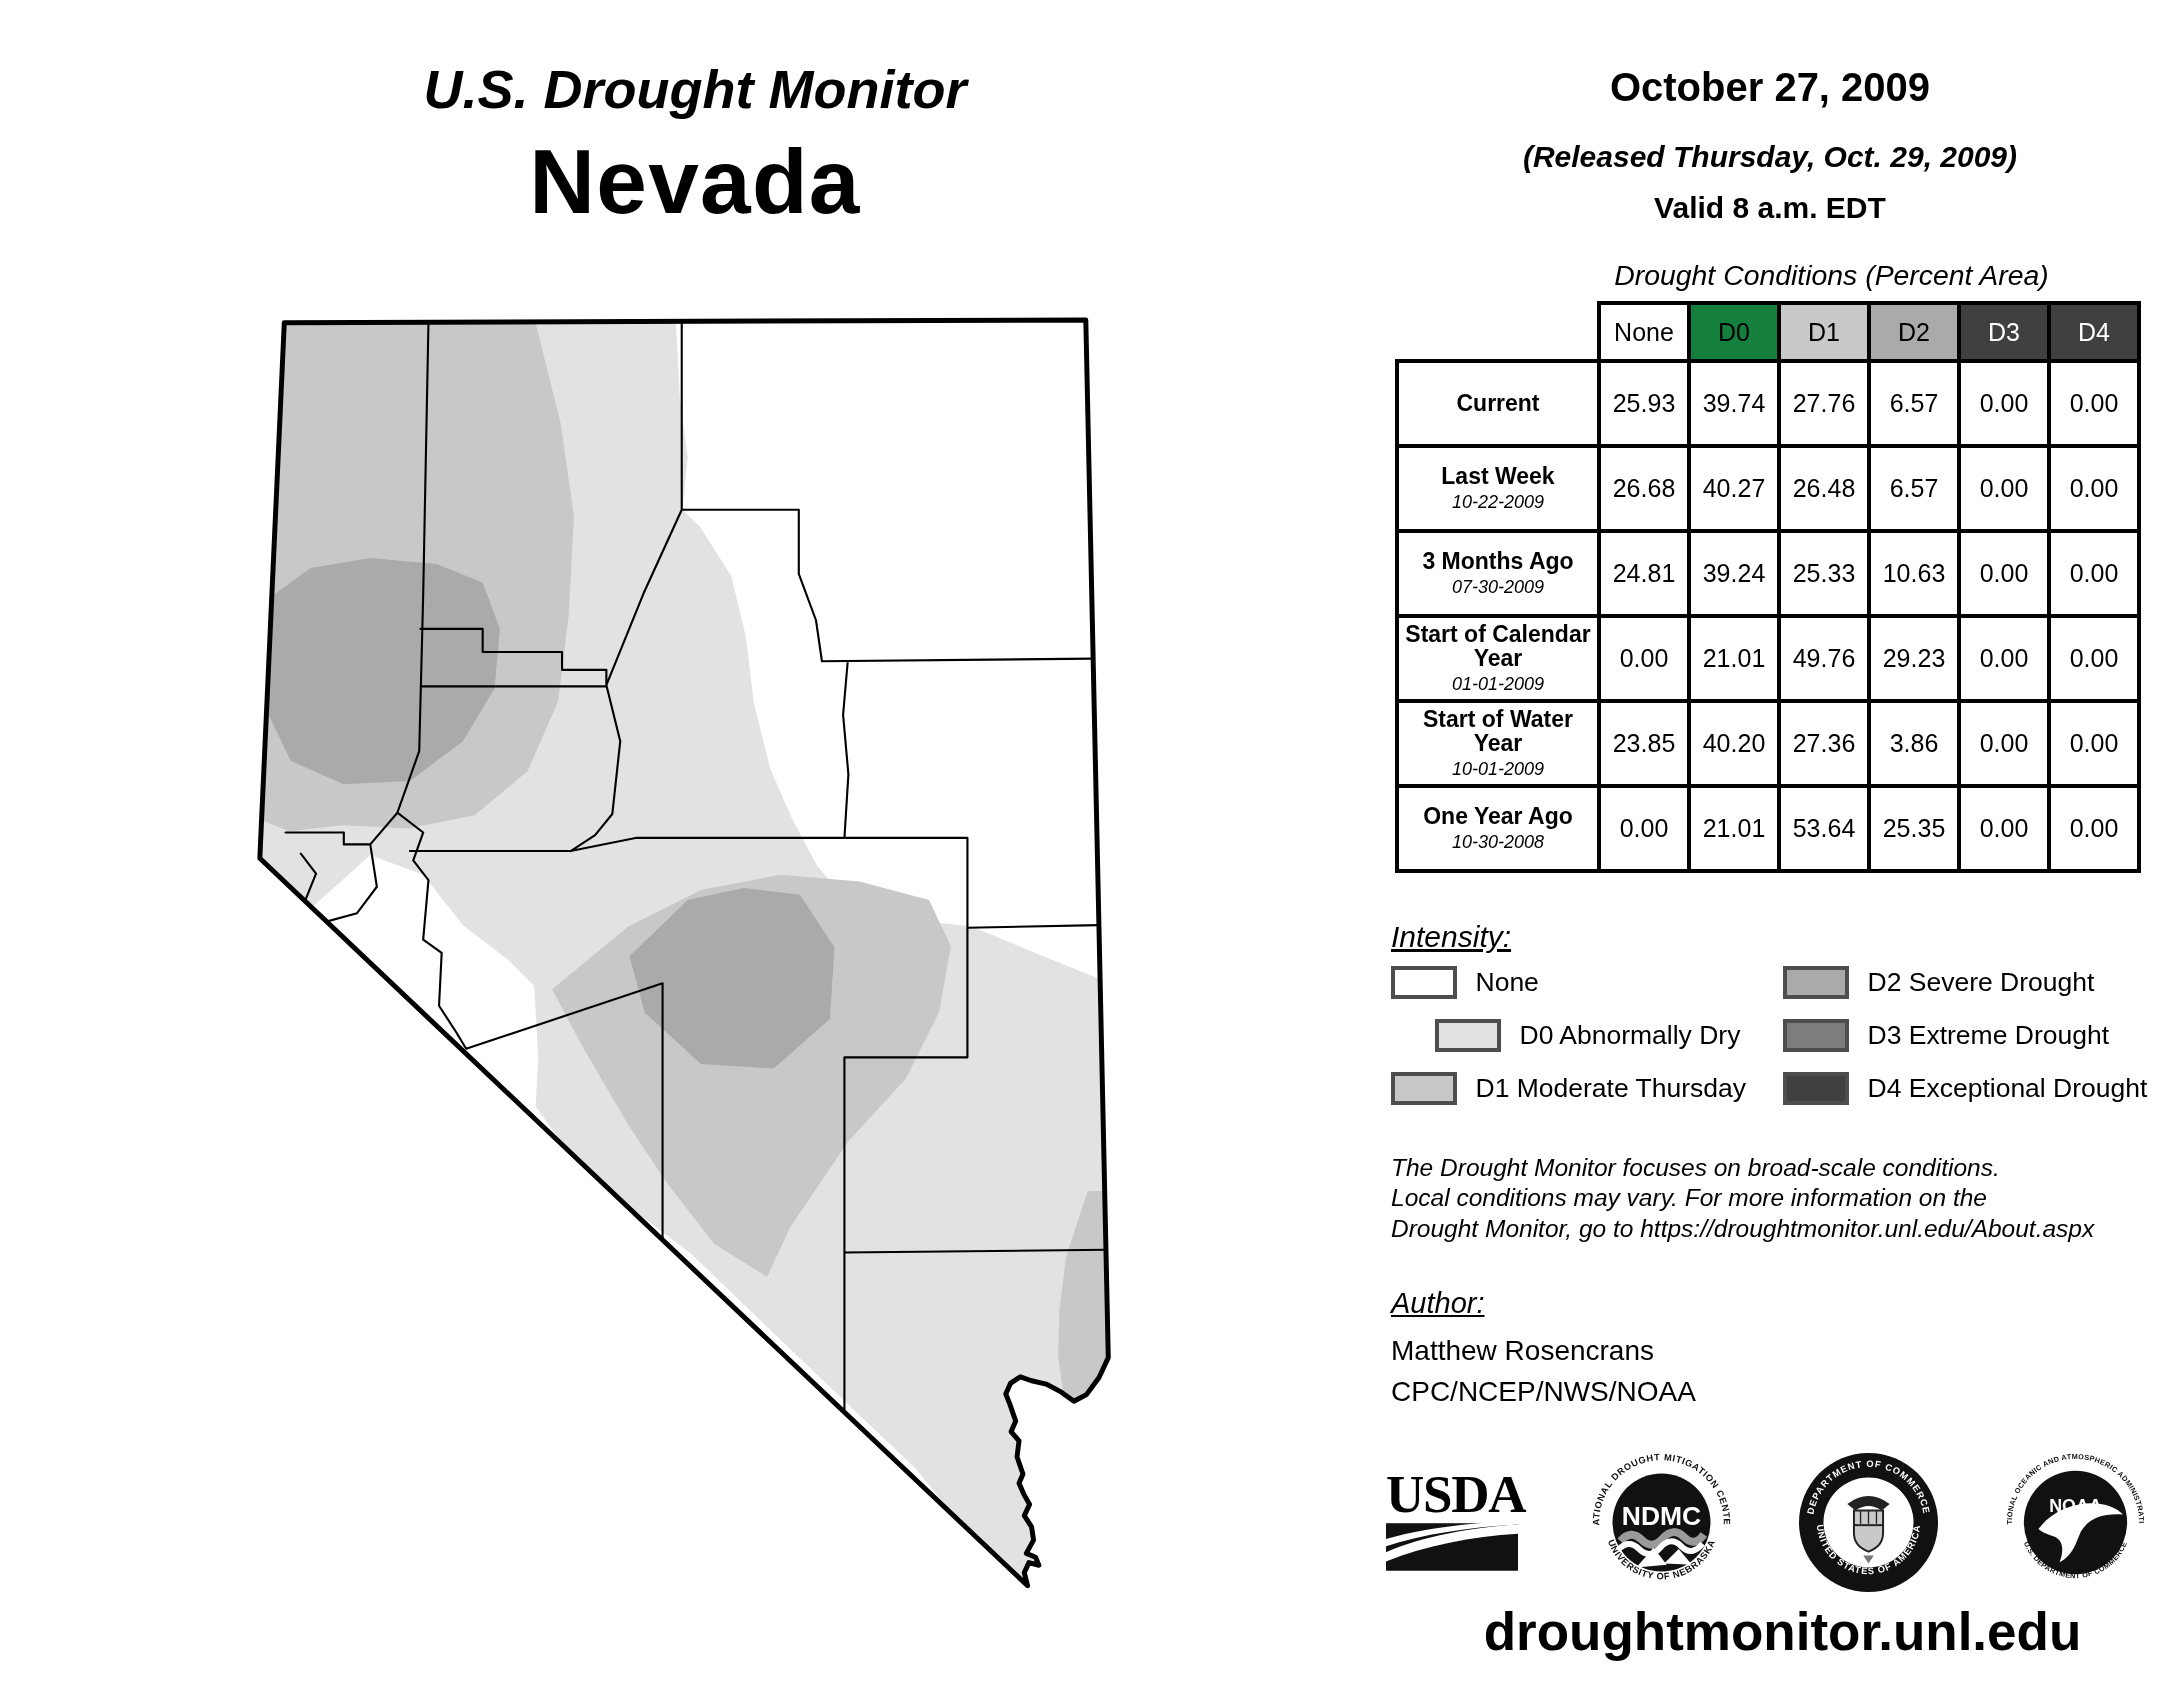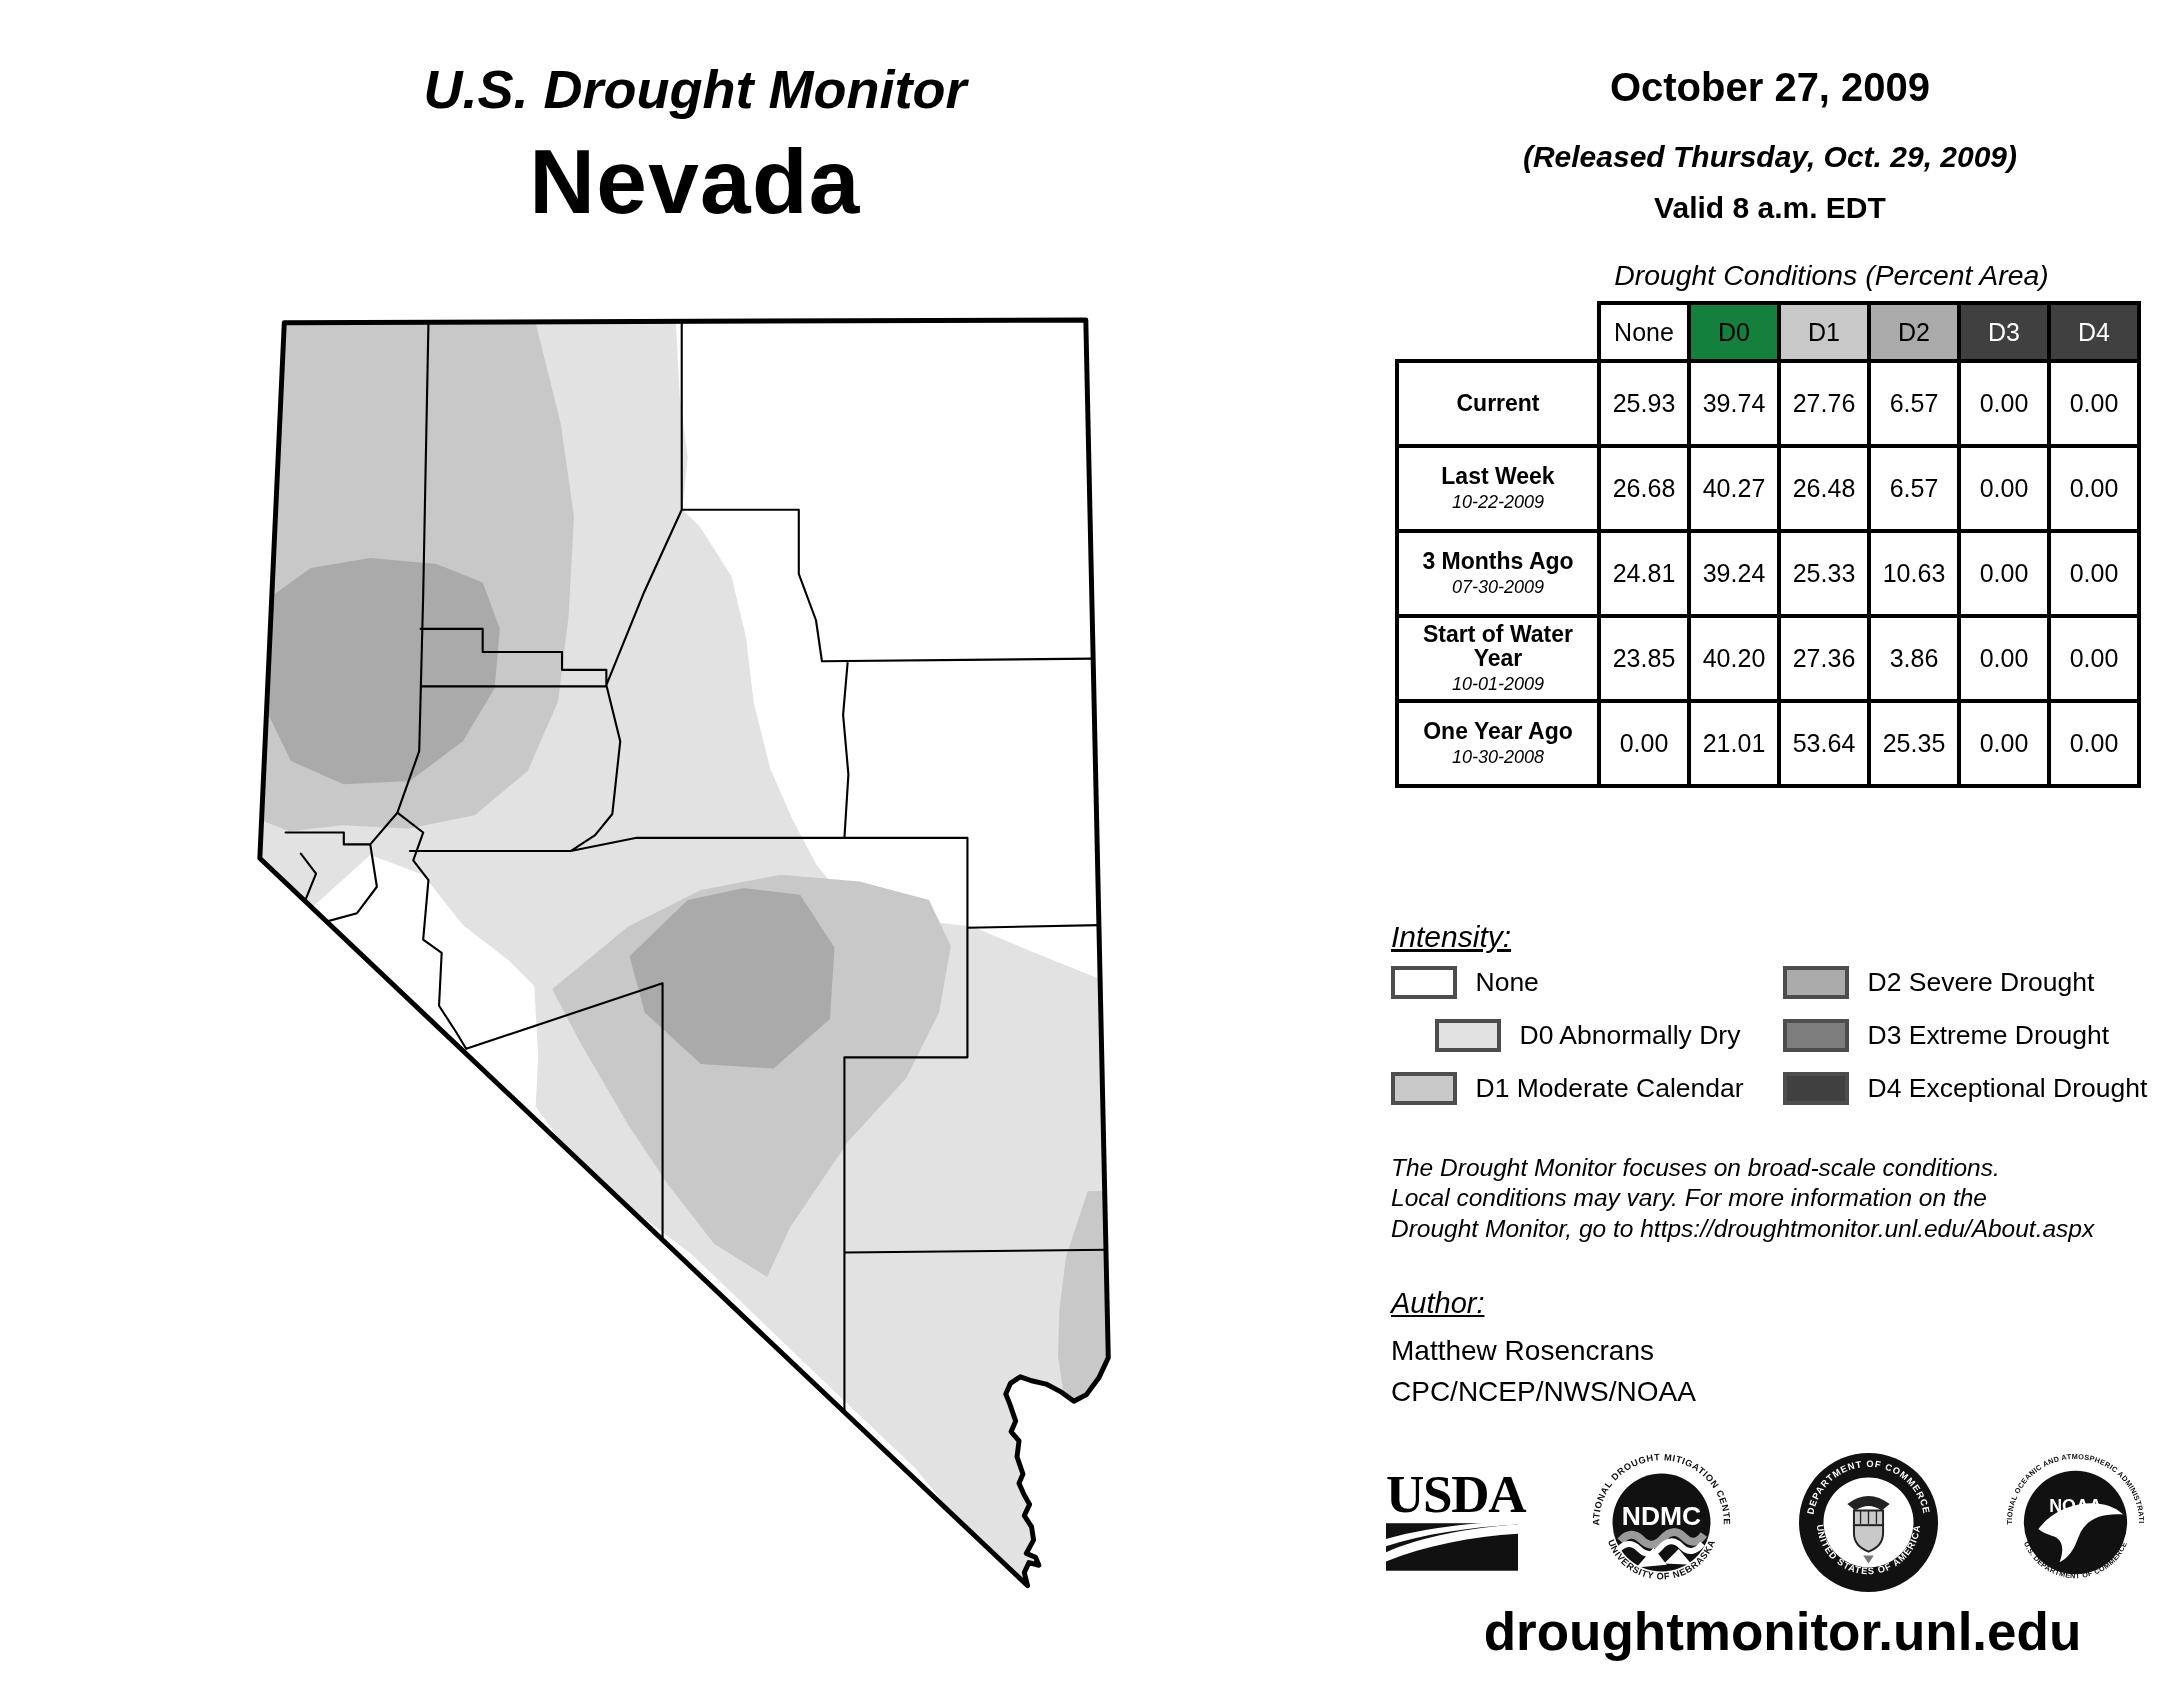--- a/index.html
+++ b/index.html
@@ -172,20 +172,32 @@
         </th>
       <td>24.81</td>
       <td>39.24</td>
       <td>25.33</td>
       <td>10.63</td>
       <td>0.00</td>
       <td>0.00</td>
     </tr>
     <tr>
       <th class="rlabel">
+        <div class="lbl">Start of Calendar Year</div>
+          <div class="rdate">01-01-2009</div>
+        </th>
+      <td>0.00</td>
+      <td>21.01</td>
+      <td>49.76</td>
+      <td>29.23</td>
+      <td>0.00</td>
+      <td>0.00</td>
+    </tr>
+    <tr>
+      <th class="rlabel">
         <div class="lbl">Start of Water Year</div>
           <div class="rdate">10-01-2009</div>
         </th>
       <td>23.85</td>
       <td>40.20</td>
       <td>27.36</td>
       <td>3.86</td>
       <td>0.00</td>
       <td>0.00</td>
     </tr>
@@ -209,21 +221,21 @@
   <div class="leg-item" style="left:0;top:0;">
     <span class="swatch" style="background: rgb(255, 255, 255);"></span>
     <span class="leg-label">None</span>
   </div>
   <div class="leg-item" style="left:0;top:53px;padding-left:44px;">
     <span class="swatch" style="background: rgb(226, 226, 226);"></span>
     <span class="leg-label">D0 Abnormally Dry</span>
   </div>
   <div class="leg-item" style="left:0;top:106px;">
     <span class="swatch" style="background: rgb(200, 200, 200);"></span>
-    <span class="leg-label">D1 Moderate Calendar</span>
+    <span class="leg-label">D1 Moderate Thursday</span>
   </div>
   <div class="leg-item" style="left:392px;top:0;">
     <span class="swatch" style="background: rgb(170, 170, 170);"></span>
     <span class="leg-label">D2 Severe Drought</span>
   </div>
   <div class="leg-item" style="left:392px;top:53px;">
     <span class="swatch" style="background: rgb(125, 125, 125);"></span>
     <span class="leg-label">D3 Extreme Drought</span>
   </div>
   <div class="leg-item" style="left:392px;top:106px;">

